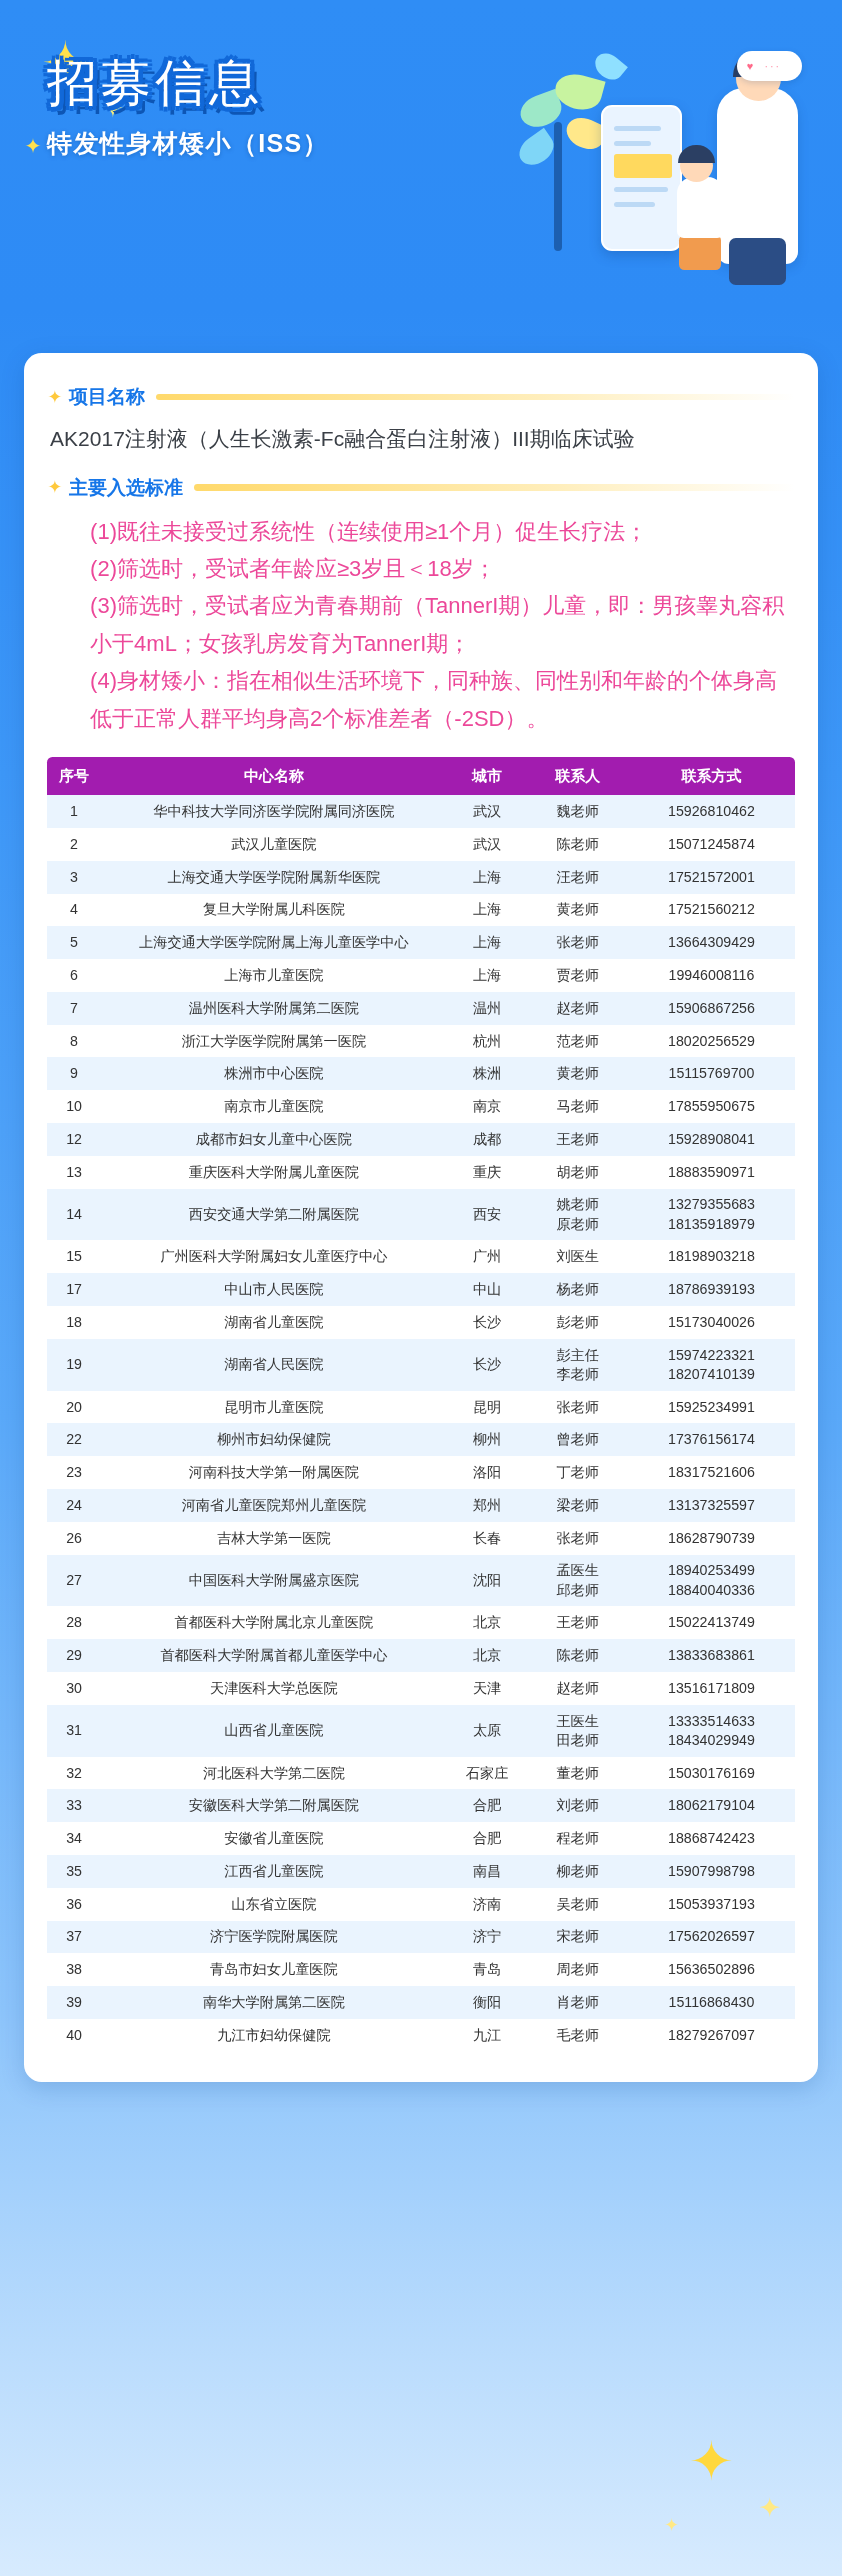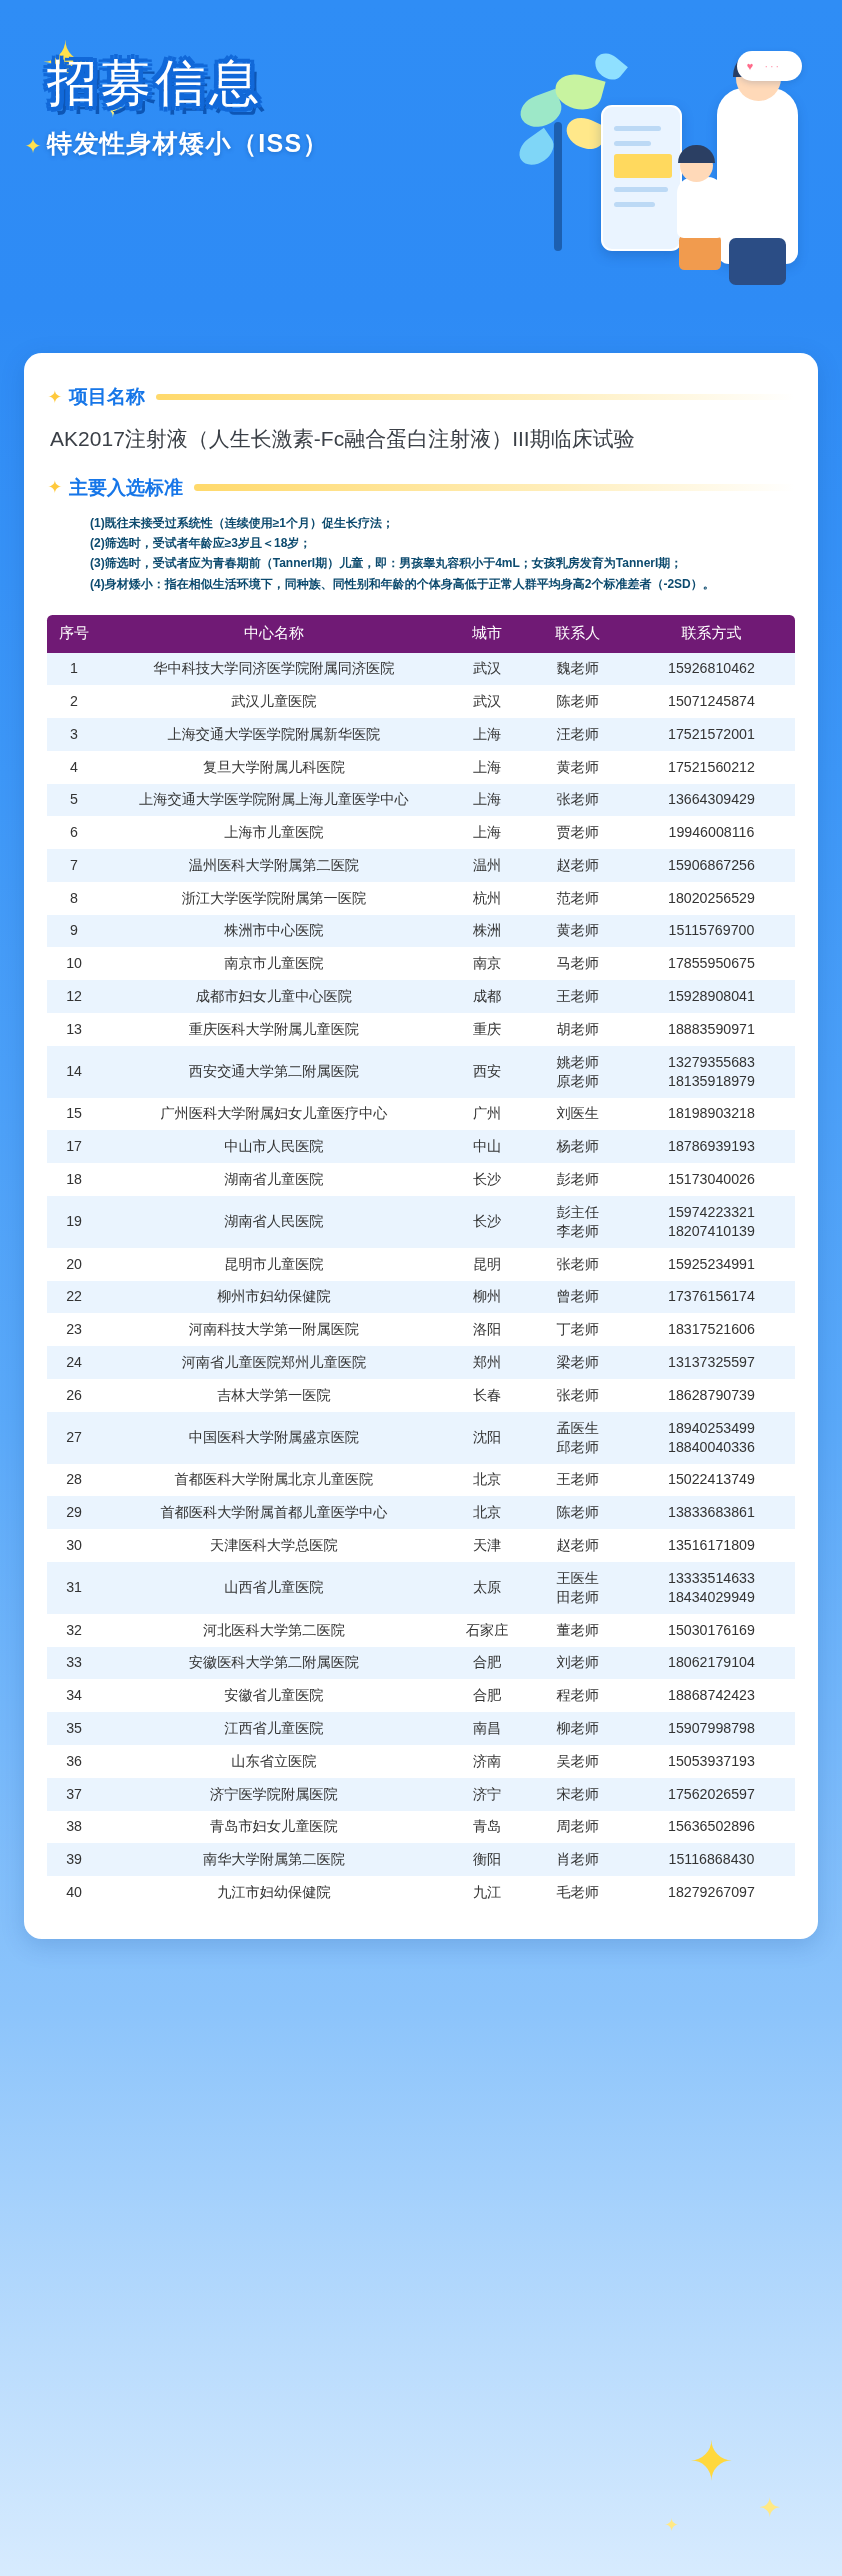--- a/index.html
+++ b/index.html
@@ -102,27 +102,27 @@
   .sec-head .rule {
     flex:1; height:6.8px; border-radius:3.4px;
     background:linear-gradient(90deg,#ffd96b 0%, #ffeebb 60%, #ffffff 100%);
     margin-left:4.1px;
   }
   .para {
     font-size:21px; line-height:1.65; color:#3a3f46; margin:0 0 17.6px 2.7px;
   }
   .criteria { margin:0 0 20.3px 2.7px; }
   .criteria li {
-    list-style:none; font-size:12px; line-height:1.7; color:#0c4a6e;font-weight:bold;
+    list-style:none; font-size:22px; line-height:1.7; color:#ec4899;
   }
 
   
   table { width:100%; border-collapse:collapse; }
   thead th {
-    background:#701a75; color:#ffffff; font-size:15px; font-weight:normal;
+    background:#a21caf; color:#ffffff; font-size:15px; font-weight:bold;
     padding:9.5px 2.7px; text-align:center;
   }
   thead th:first-child { border-top-left-radius:5.4px; }
   thead th:last-child { border-top-right-radius:5.4px; }
   tbody td {
     font-size:14.2px; color:#333; padding:6.8px 2.7px; text-align:center;
     vertical-align:middle; line-height:1.35;
   }
   tbody tr:nth-child(odd) { background:#eaf4fe; }
   tbody tr:nth-child(even) { background:#ffffff; }

